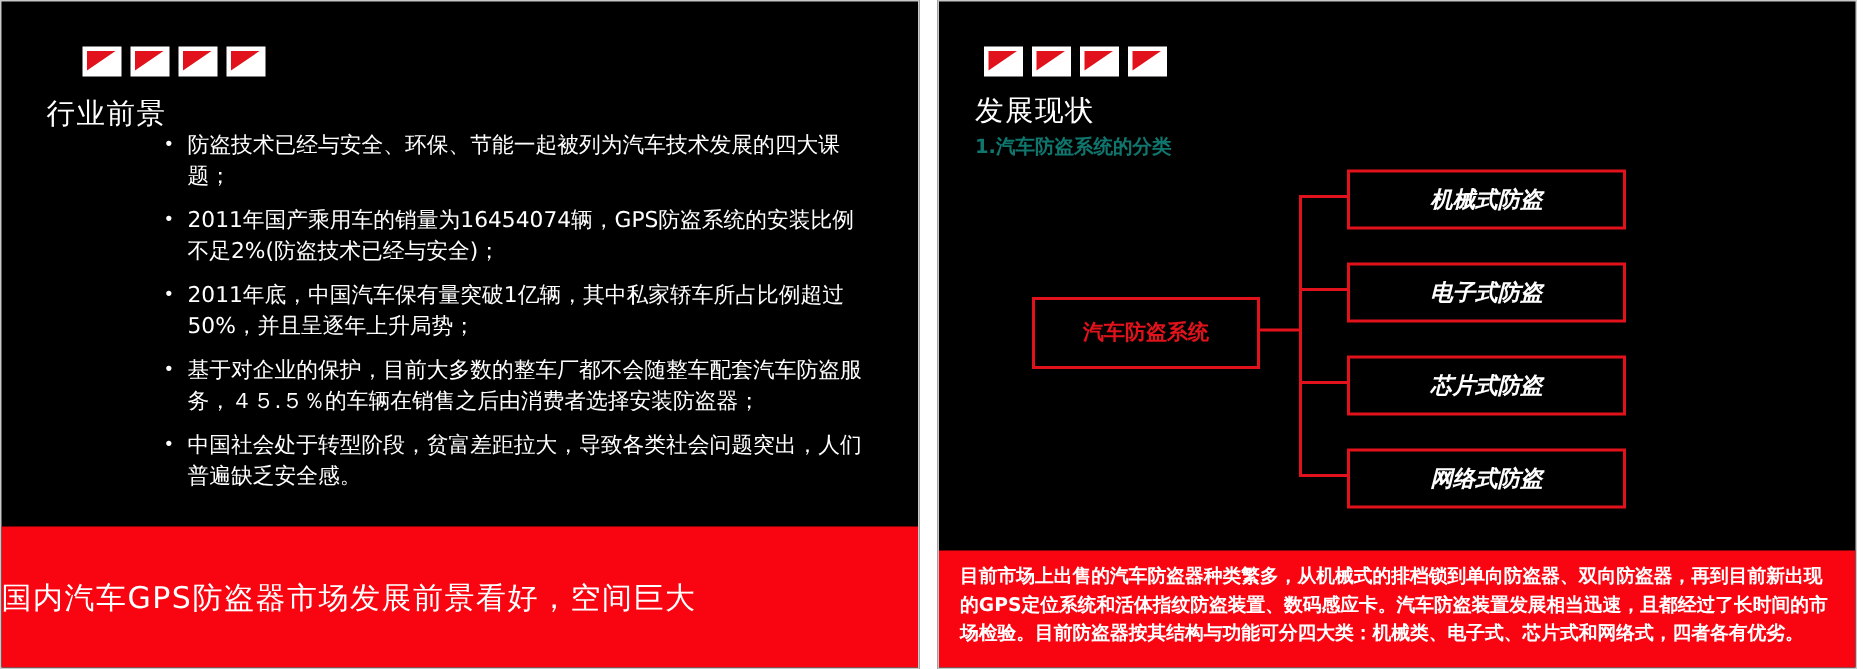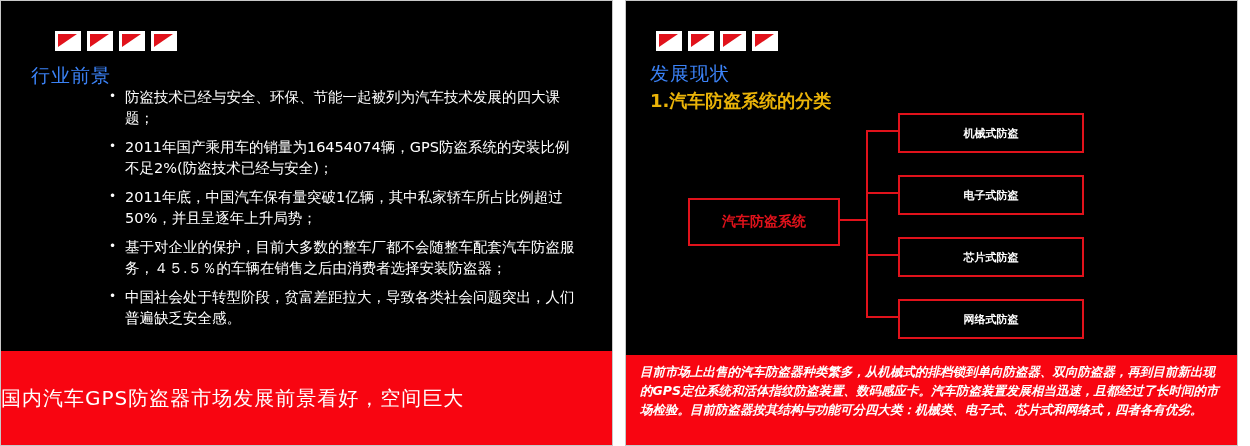--- a/index.html
+++ b/index.html
@@ -57,29 +57,29 @@
     left: 3px;
     top: 3px;
     width: 0;
     height: 0;
     border-left: 19px solid #e1121b;
     border-bottom: 13px solid transparent;
   }
 
   .slide-title {
     position: absolute;
-    color: #3b82f6;
+    color: #ffffff;
     font-size: 19px;
     letter-spacing: 1px;
     font-family: "DejaVu Sans", "Liberation Sans", sans-serif;
   }
   .slide-subtitle {
     position: absolute;
-    color: #eab308;
-    font-size: 18px;
+    color: #0f766e;
+    font-size: 13px;
     font-weight: bold;
     font-family: "DejaVu Sans", "Liberation Sans", sans-serif;
   }
 
   
   .bullets {
     position: absolute;
     left: 108px;
     top: 86px;
     width: 470px;
@@ -117,24 +117,23 @@
     display: flex;
     align-items: center;
     justify-content: flex-start;
   }
   .red-banner-left .banner-text {
     font-size: 20px;
     letter-spacing: 1px;
     font-family: "DejaVu Sans", "Liberation Sans", sans-serif;
   }
   .red-banner-right {
-    height: 90px;
+    height: 78px;
     padding: 8px 14px 4px 14px;
     box-sizing: border-box;
-    font-style: italic;
   }
   .red-banner-right .banner-text {
     font-size: 12.5px;
     font-weight: bold;
     line-height: 1.5;
     text-align: left;
     font-family: "DejaVu Sans", "Liberation Sans", sans-serif;
   }
 
   
@@ -161,21 +160,22 @@
     top: 93px;
     width: 148px;
     height: 44px;
     font-size: 14px;
     color: #e1121b;
   }
   .node-leaf {
     left: 272px;
     width: 182px;
     height: 36px;
-    font-size: 11px;
+    font-size: 15px;
+    font-style: italic;
   }
   .leaf-0 { top: 8px; }
   .leaf-1 { top: 70px; }
   .leaf-2 { top: 132px; }
   .leaf-3 { top: 194px; }
 
   .conn {
     position: absolute;
     background: #e1121b;
   }

